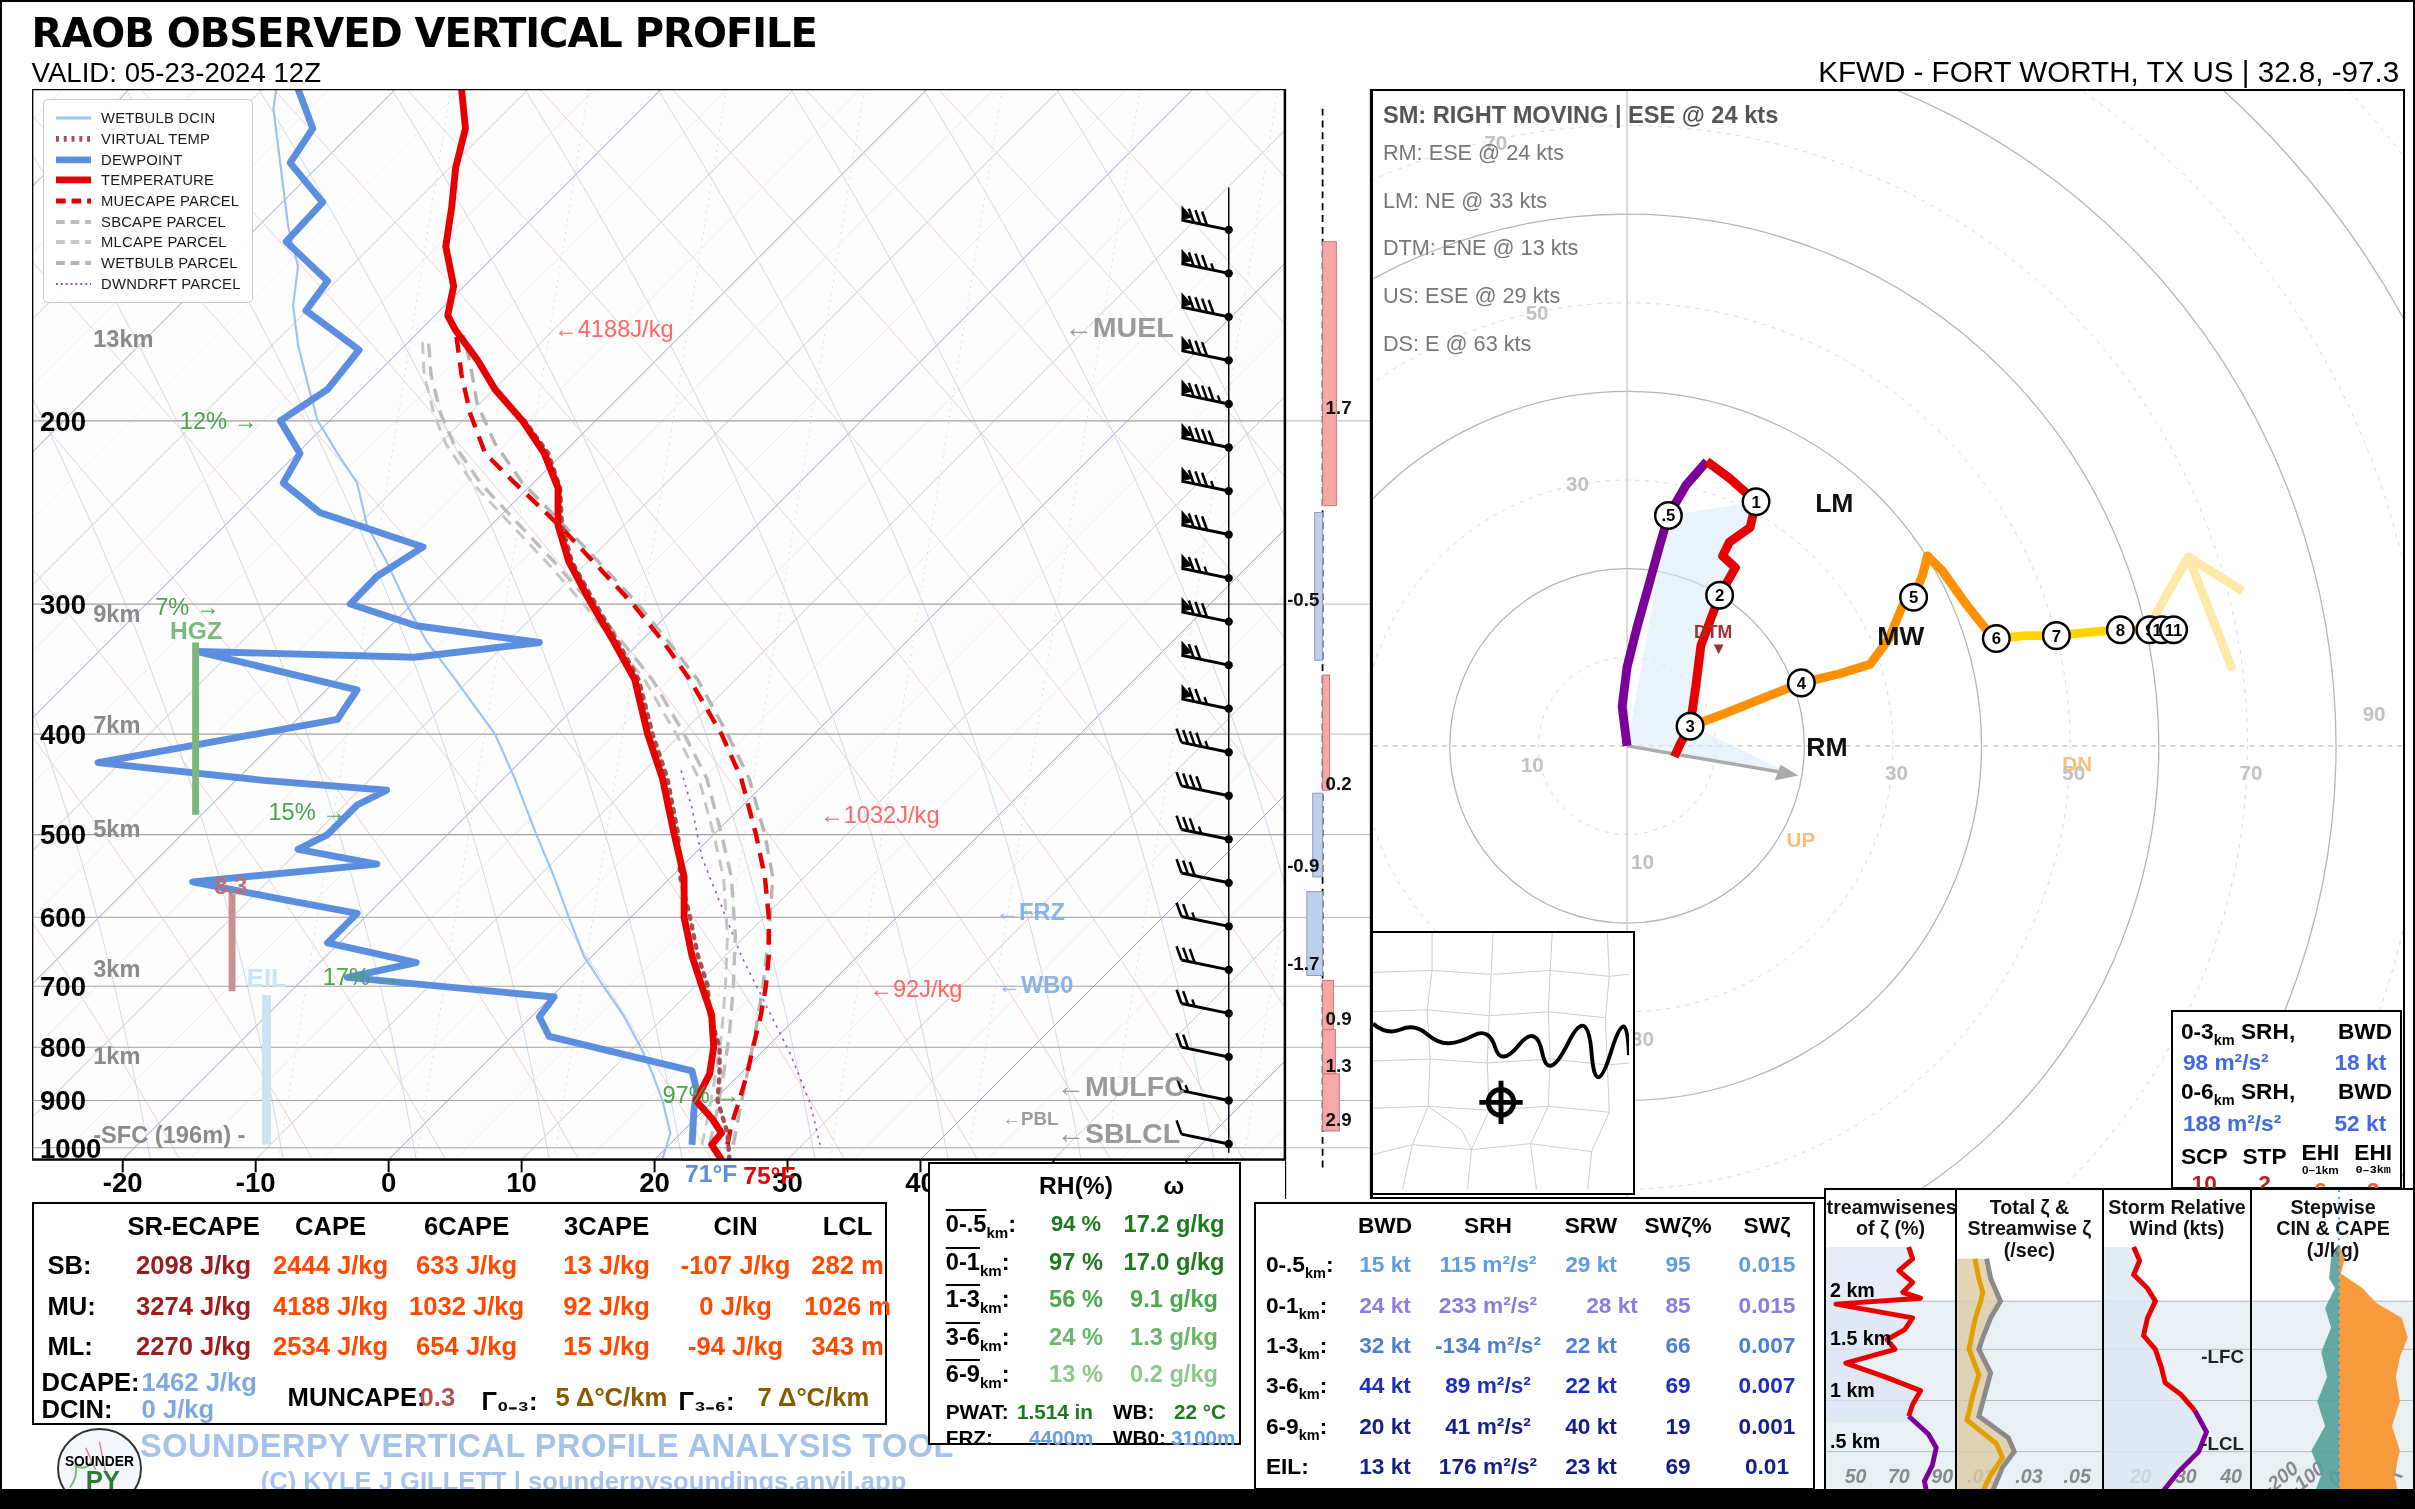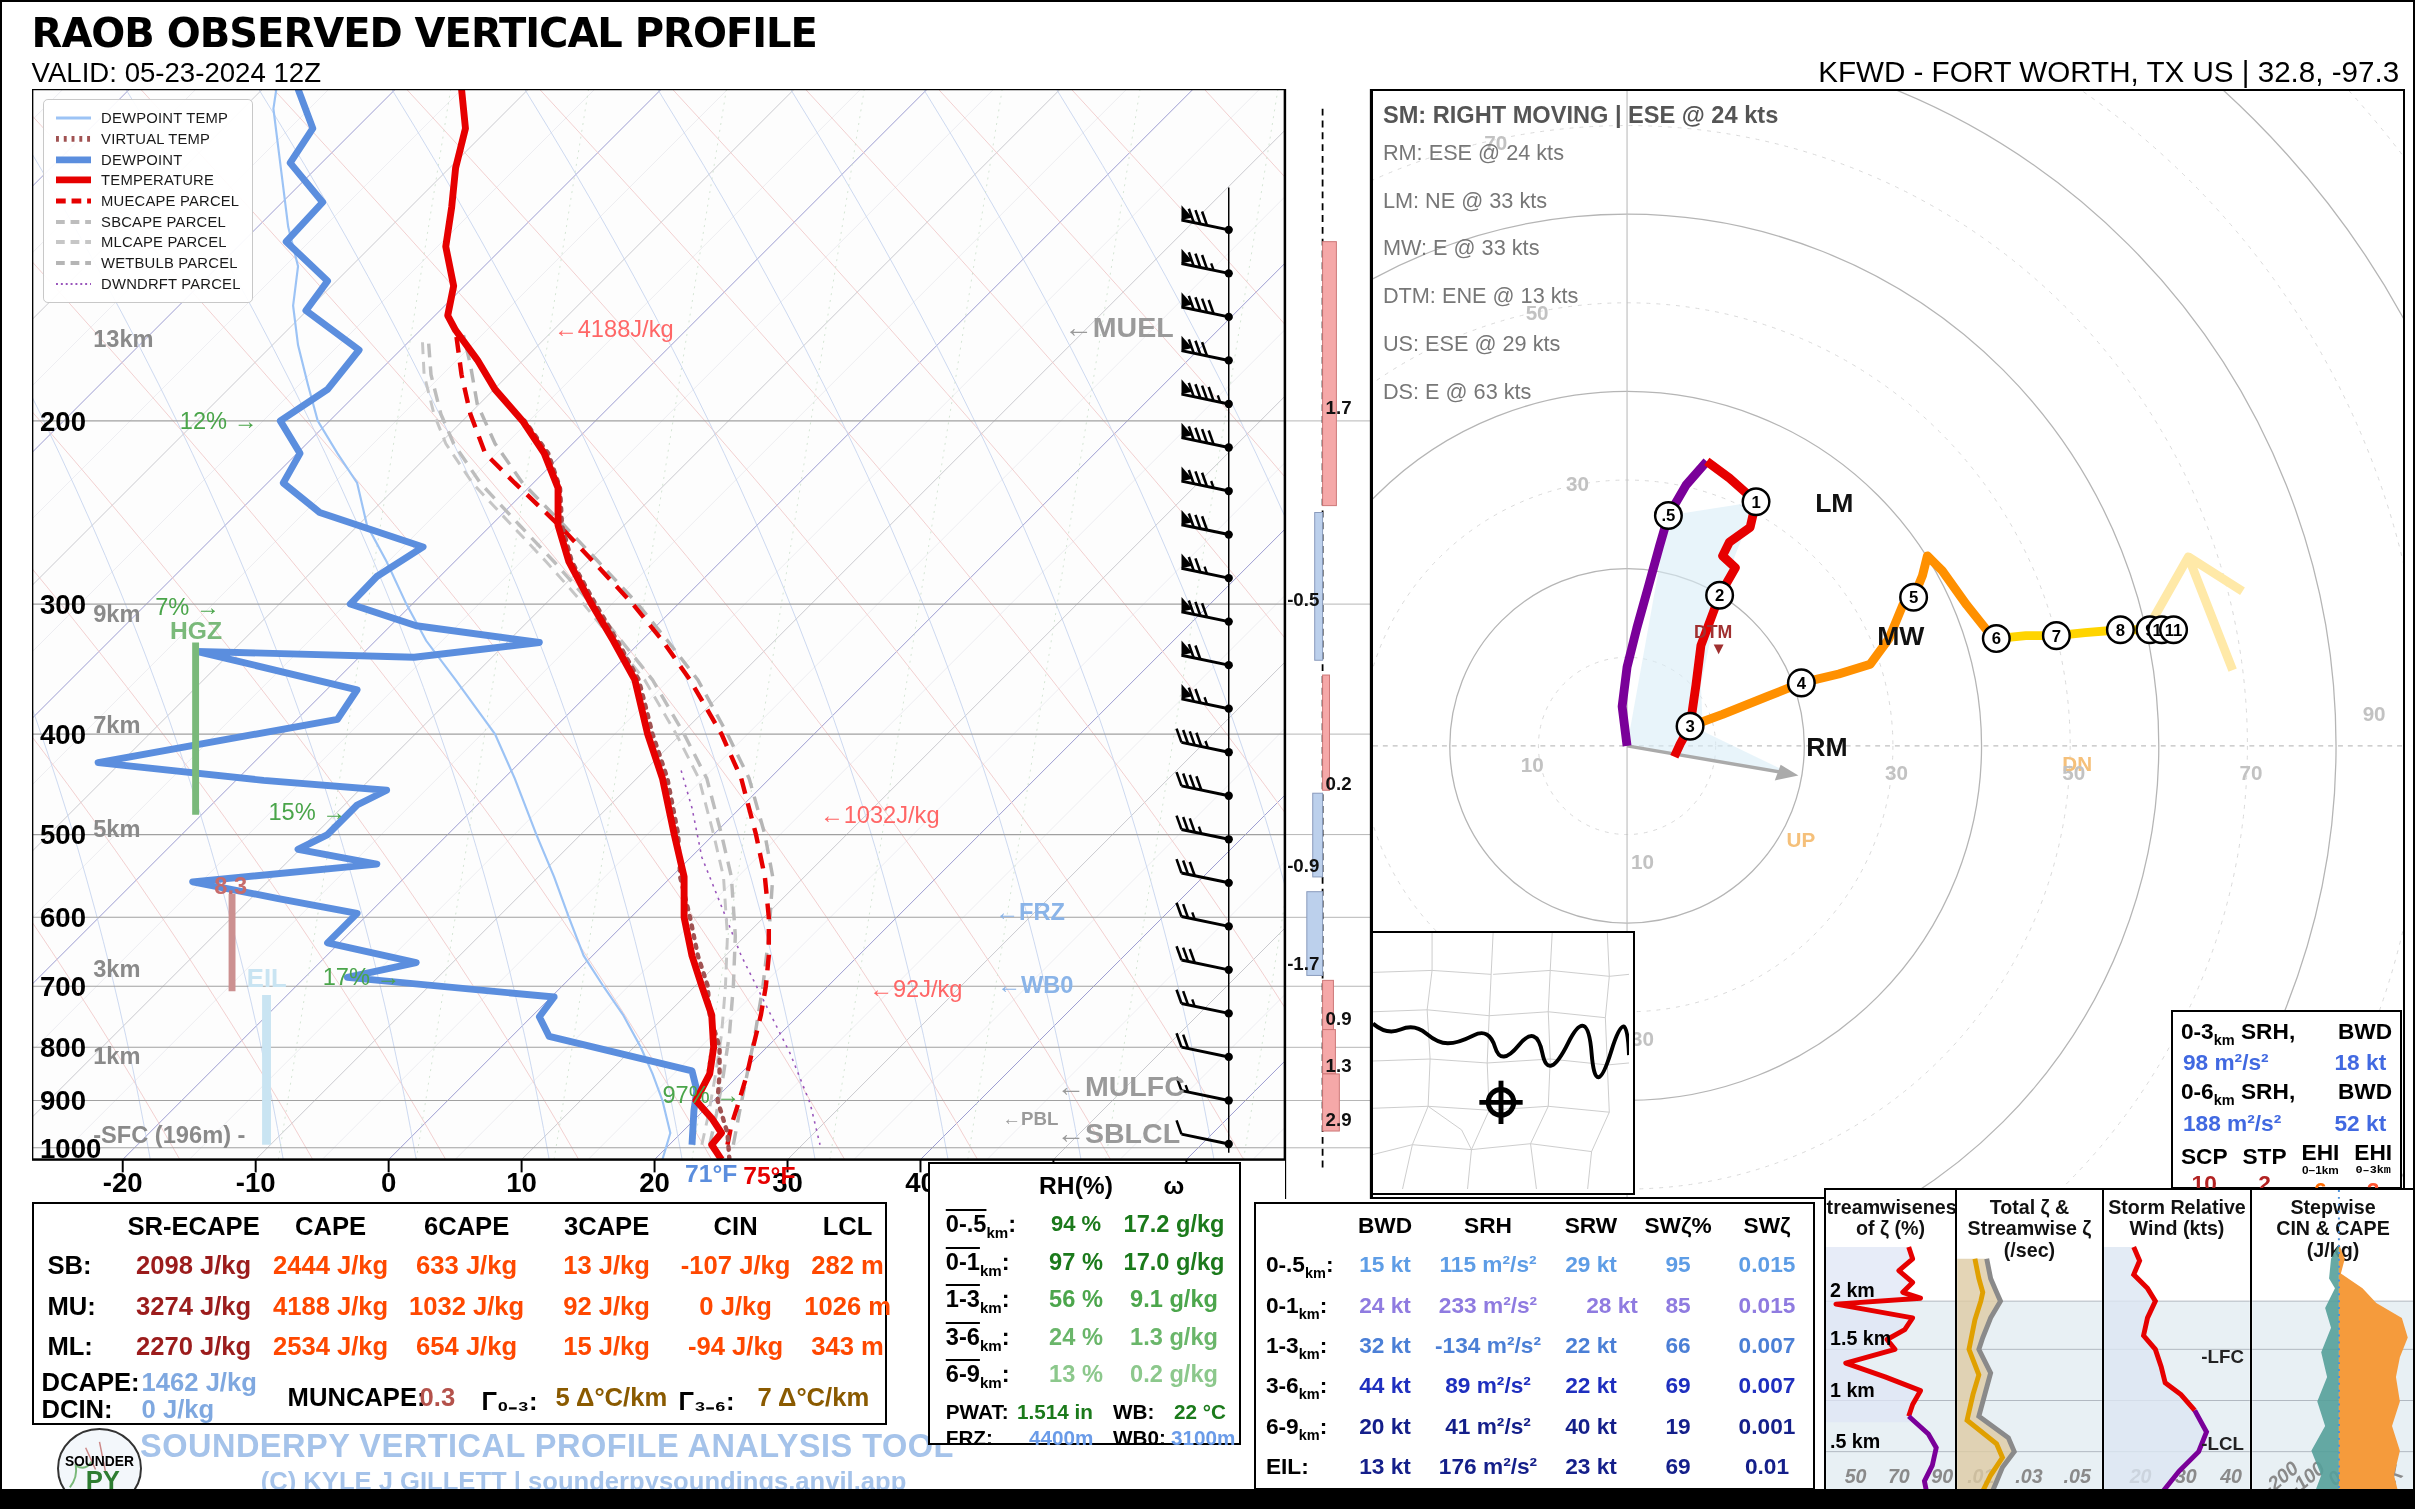--- a/index.html
+++ b/index.html
@@ -410,21 +410,21 @@
         <text x="663" y="1110" fill="#5b8ede" font-size="25" font-weight="bold">71°F</text>
         <text x="722" y="1112" fill="#e60000" font-size="25" font-weight="bold">75°F</text>
       </g>
     </svg>
     
     <div id="legend" class="abs">
         <div class="lgrow">
           <svg width="35" height="9.9" class="lgsw" viewBox="0 0 36 10">
             <line x1="0" y1="5" x2="36" y2="5" stroke="#9cc3f5" stroke-width="3"></line>
           </svg>
-          <span class="lglb">DEWPOINT TEMP</span>
+          <span class="lglb">WETBULB DCIN</span>
         </div>
         <div class="lgrow">
           <svg width="35" height="9.9" class="lgsw" viewBox="0 0 36 10">
             <line x1="0" y1="5" x2="36" y2="5" stroke="#a05252" stroke-width="6" stroke-dasharray="3,5"></line>
           </svg>
           <span class="lglb">VIRTUAL TEMP</span>
         </div>
         <div class="lgrow">
           <svg width="35" height="9.9" class="lgsw" viewBox="0 0 36 10">
             <line x1="0" y1="5" x2="36" y2="5" stroke="#5b8ede" stroke-width="7"></line>
@@ -578,21 +578,20 @@
           <text x="1005" y="640" font-size="21" font-weight="bold" fill="#c2c2c2">90</text>
           <text x="262" y="790" font-size="21" font-weight="bold" fill="#c2c2c2">10</text>
           <text x="262" y="970" font-size="21" font-weight="bold" fill="#c2c2c2">30</text>
         </g>
     </svg>
 
     <div class="abs" style="left:9.9px;top:5.9px;line-height:37px;">
       <div style="font-size:23.6px;font-weight:bold;color:#555;">SM: RIGHT MOVING | ESE @ 24 kts</div>
       <div style="font-size:21.7px;color:#777;">RM: ESE @ 24 kts</div>
       <div style="font-size:21.7px;color:#777;margin-top:10.8px;">LM: NE @ 33 kts</div>
-      <div style="font-size:21.7px;color:#777;margin-top:10.8px;">MW: E @ 33 kts</div>
       <div style="font-size:21.7px;color:#777;margin-top:10.8px;">DTM: ENE @ 13 kts</div>
       <div style="font-size:21.7px;color:#777;margin-top:10.8px;">US: ESE @ 29 kts</div>
       <div style="font-size:21.7px;color:#777;margin-top:10.8px;">DS: E @ 63 kts</div>
     </div>
 
     <div class="abs" style="left:-2px;top:840px;width:260px;height:260px;border:2px solid #000;background:#fff;">
       <svg width="256" height="256" viewBox="0 0 260 260">
         <g stroke="#cccccc" stroke-width="1" fill="none">
           <path d="M0,40 60,38 60,0 M60,38 120,42 122,0 M122,42 180,38 182,0 M180,38 240,44 238,0 M240,44 260,42"></path>
           <path d="M0,80 55,78 60,38 M55,78 118,84 120,42 M118,84 178,80 180,38 M178,80 236,86 240,44"></path>

